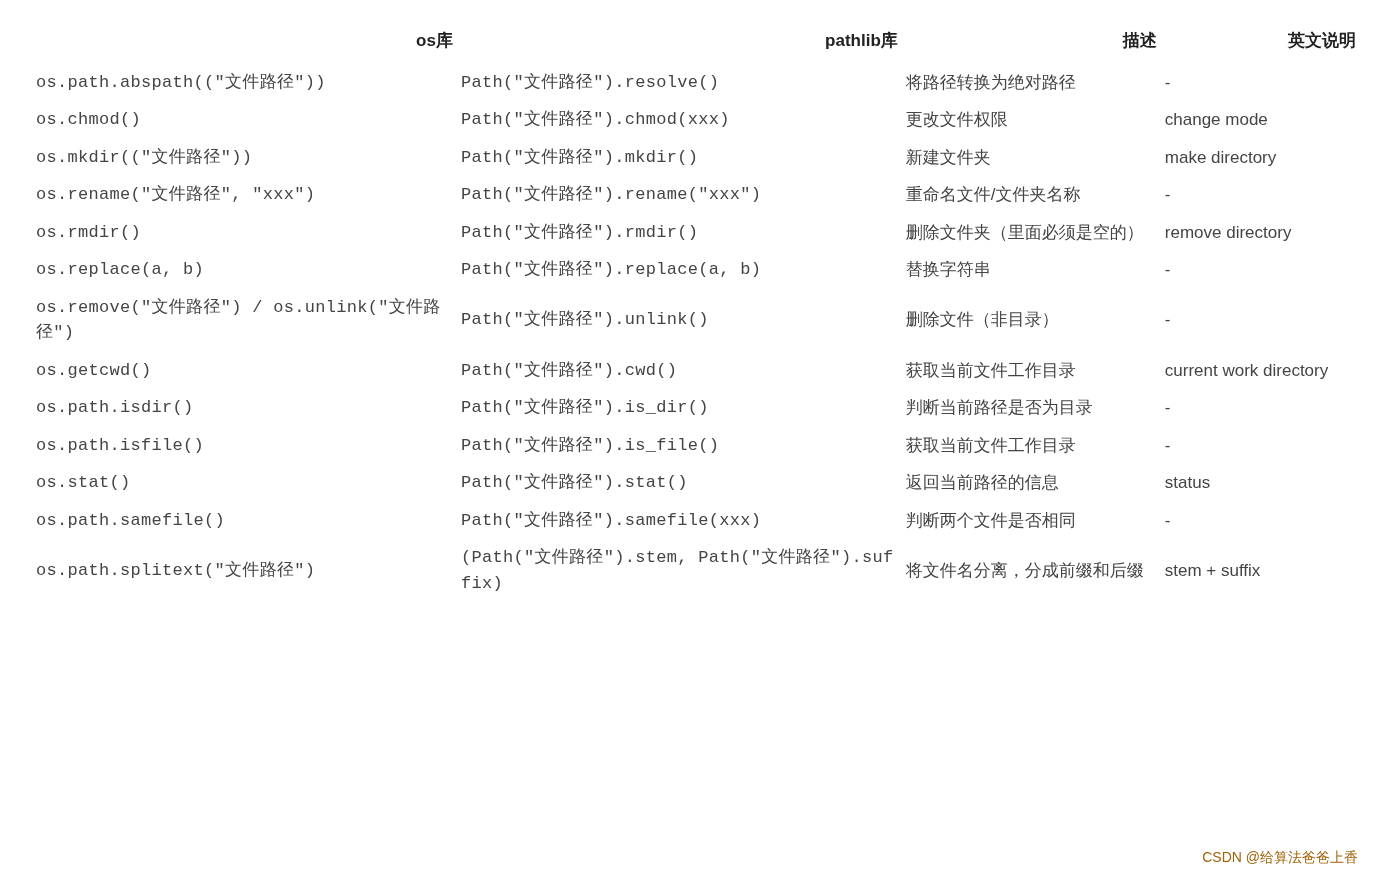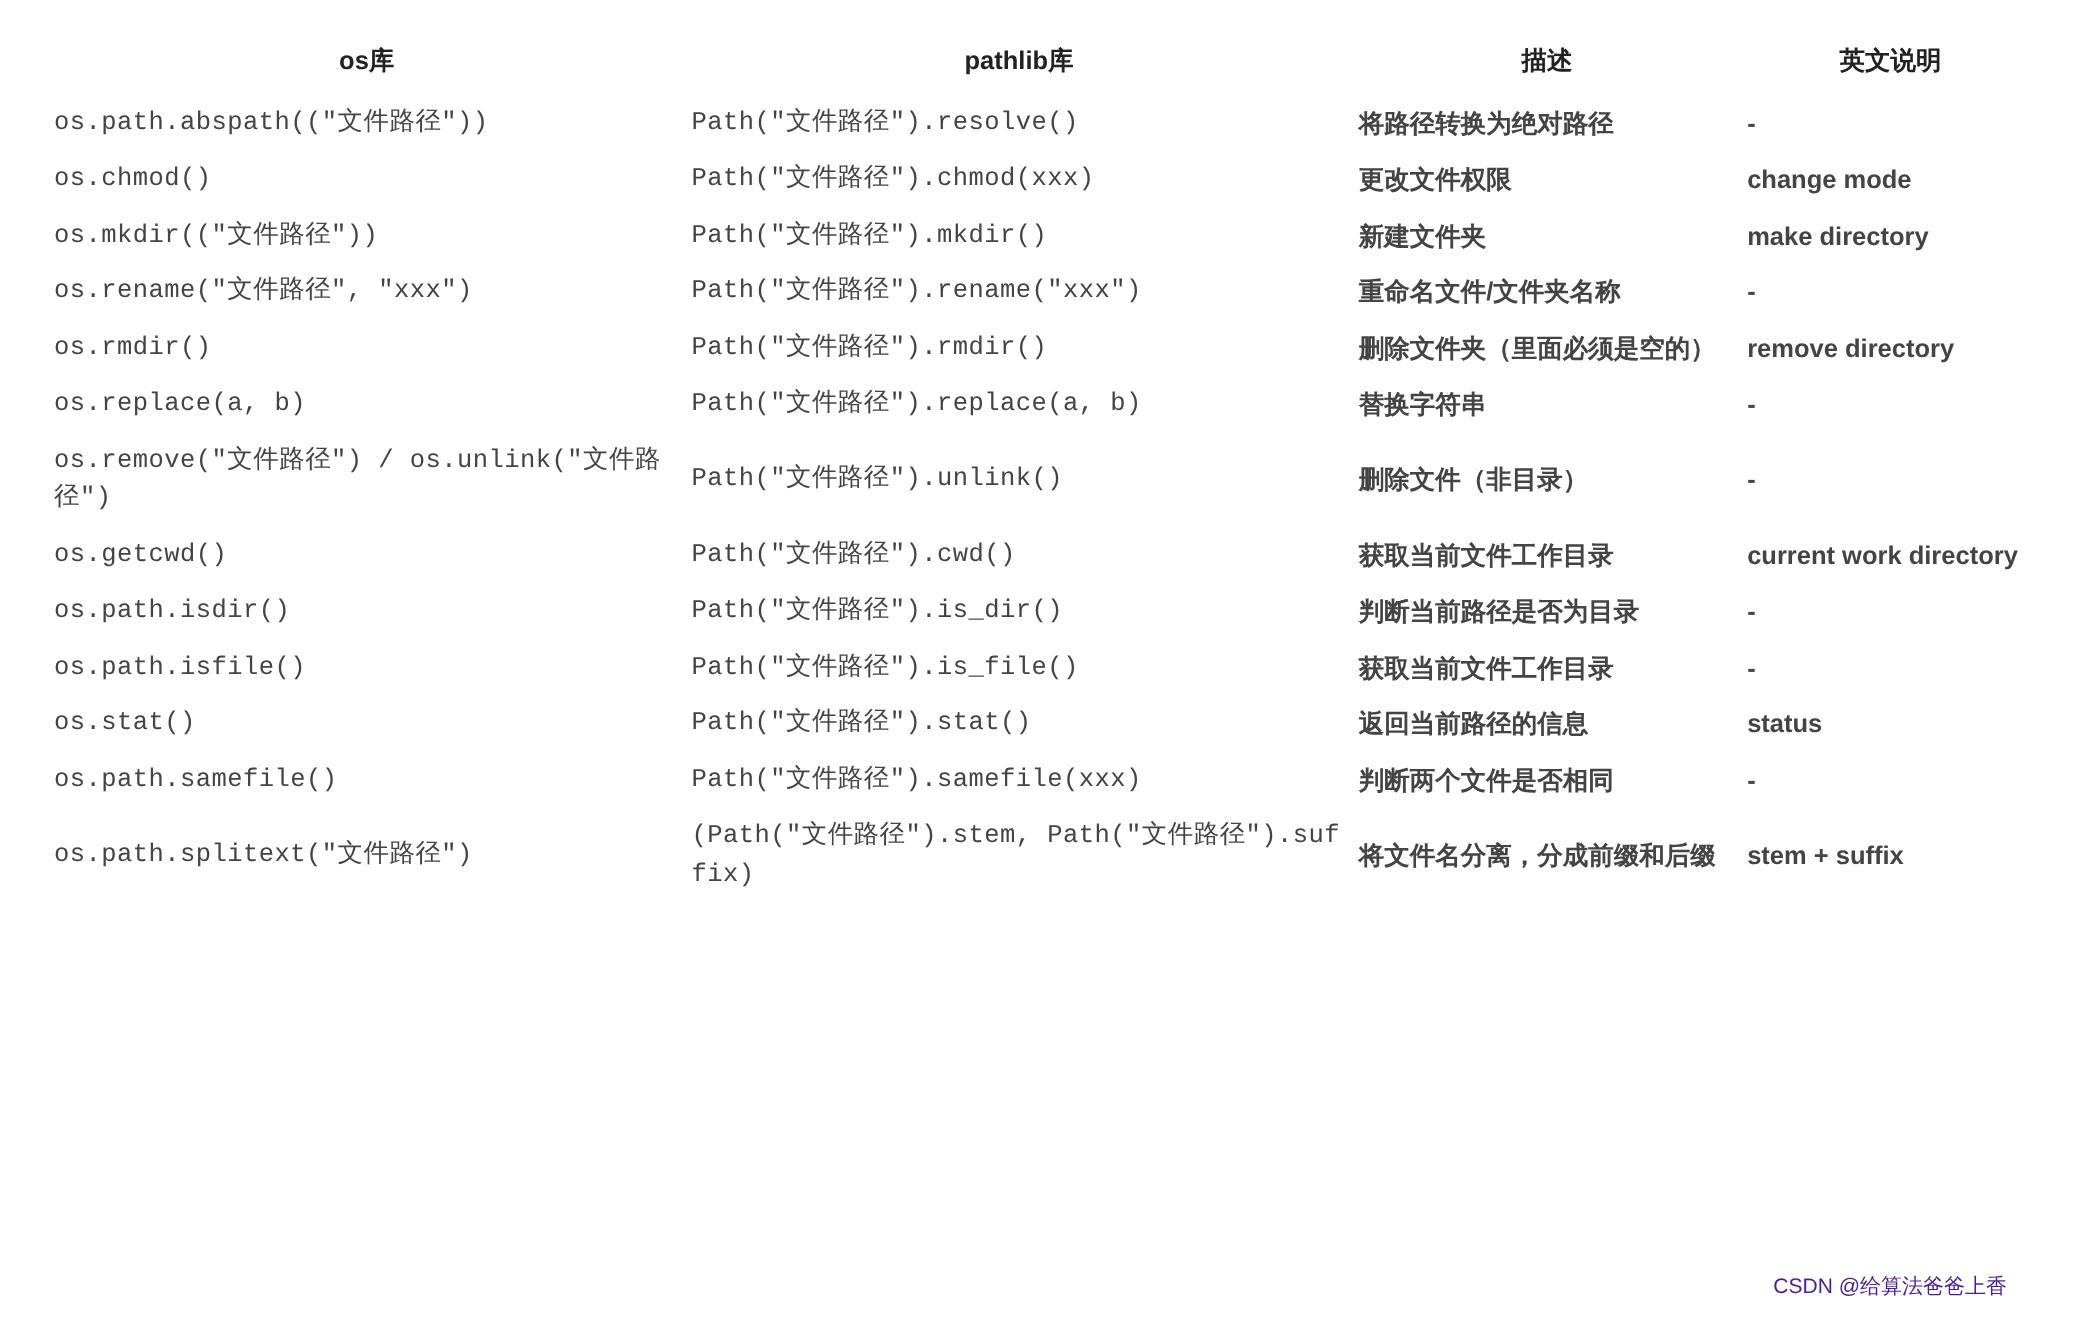--- a/index.html
+++ b/index.html
@@ -11,54 +11,53 @@
       line-height: 1.5;
       color: #333;
       width: 1392px;
     }
     table {
       border-collapse: collapse;
       width: 100%;
       table-layout: fixed;
     }
     th {
-      text-align: center;
+      text-align: right;
       font-weight: 700;
       color: #222;
       padding: 4px 4px 10px 4px;
       font-size: 17px;
       vertical-align: top;
     }
     td {
       padding: 6px 4px;
       vertical-align: middle;
       color: #444;
       font-size: 17px;
     }
     td.desc, td.eng {
       font-family: -apple-system, "Microsoft YaHei", "PingFang SC", sans-serif;
-      font-weight: bold;
     }
     td.code {
       font-family: "Consolas", "Menlo", "Courier New", monospace;
       color: #444;
       font-size: 17px;
       letter-spacing: 0.3px;
       white-space: normal;
       word-break: break-all;
     }
     col.c1 { width: 32%; }
     col.c2 { width: 33.5%; }
     col.c3 { width: 19.5%; }
     col.c4 { width: 15%; }
     .watermark {
       position: absolute;
-      right: 54px;
+      right: 34px;
       bottom: 20px;
-      color: #4c1d95;
+      color: #a16207;
       font-size: 14px;
       font-family: -apple-system, "Microsoft YaHei", sans-serif;
       pointer-events: none;
     }
   </style>
 </head>
 <body>
 
 <table>
   <colgroup>

